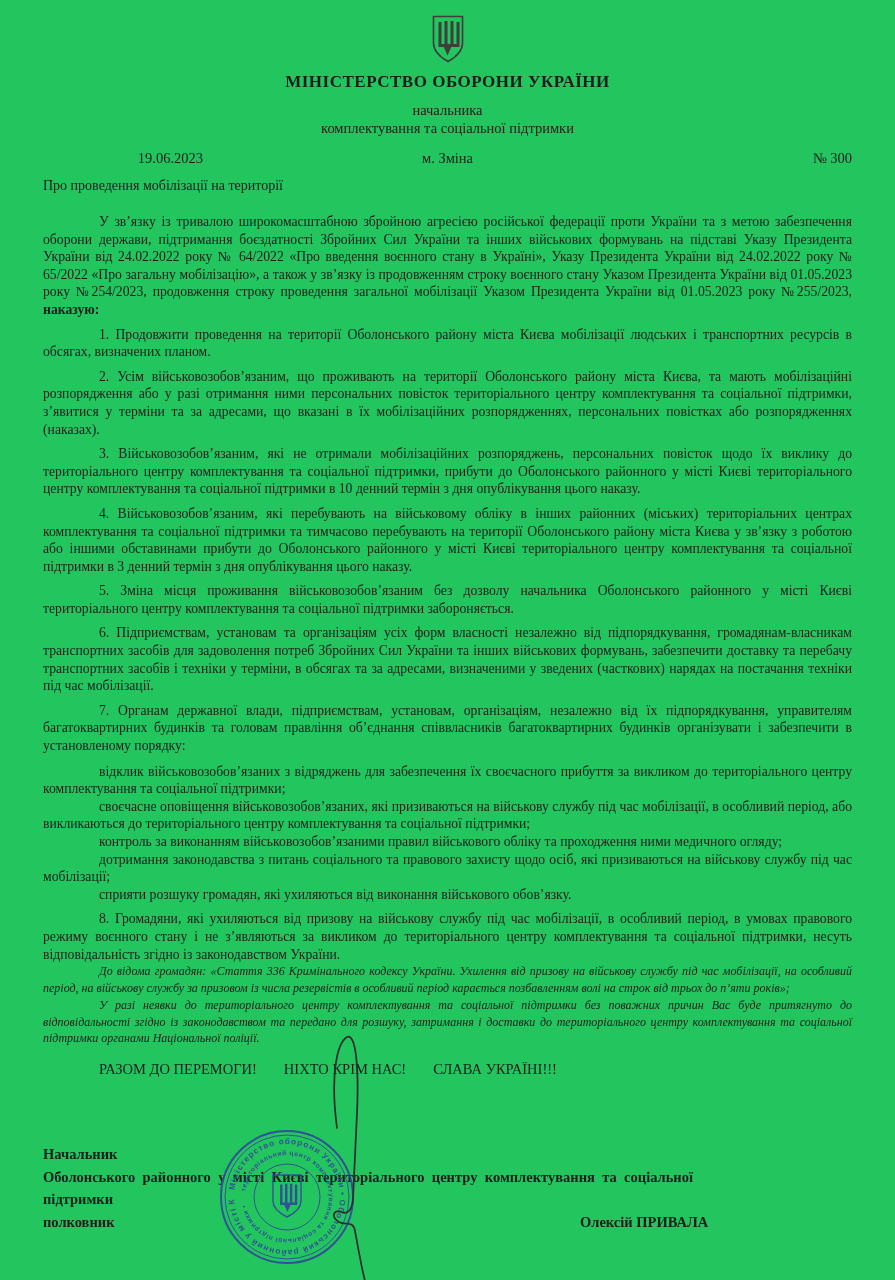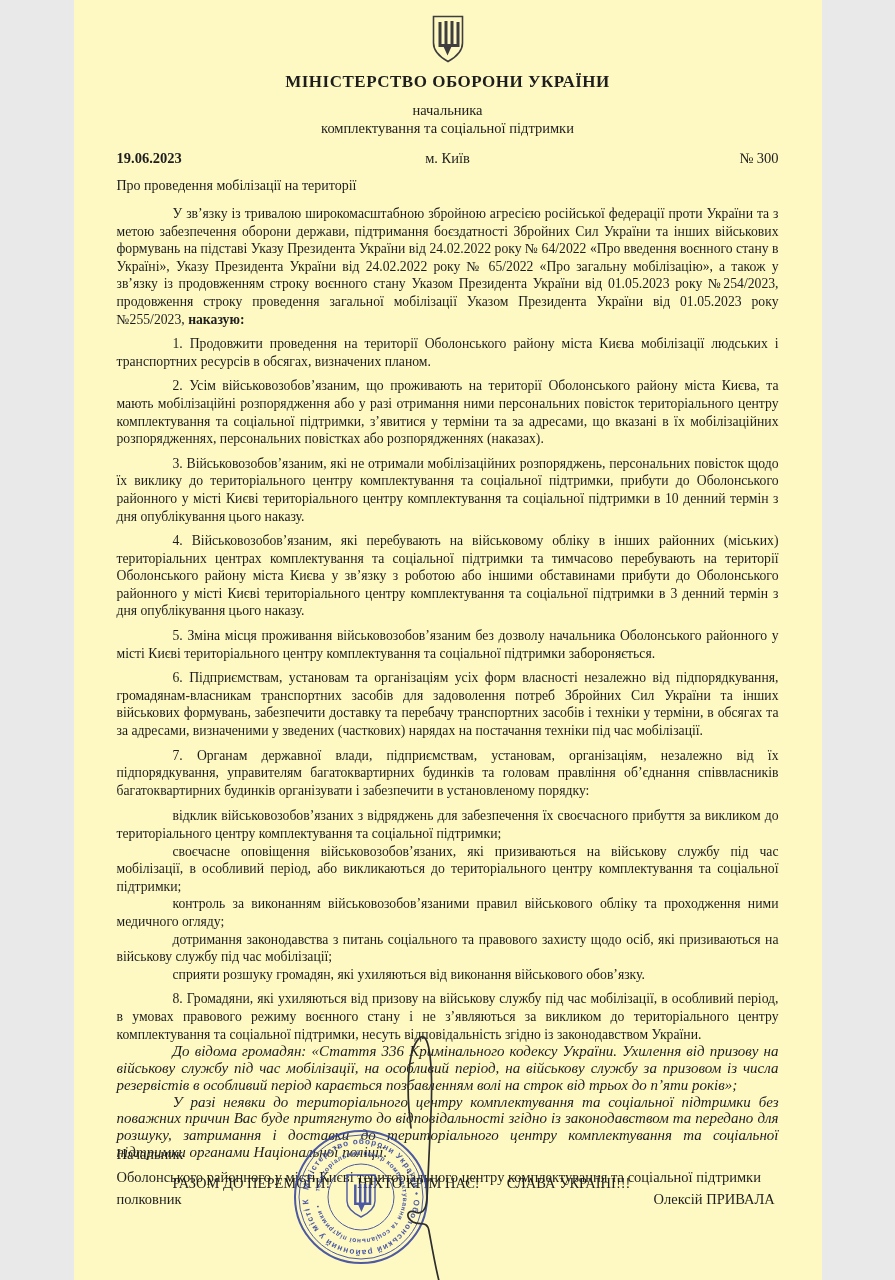--- a/index.html
+++ b/index.html
@@ -1,42 +1,42 @@
 <!DOCTYPE html>
 <html lang="uk" style="--stamp-blue: #35439e; --pen-ink: #2d2d2d; --text: #1d1d1d;"><head>
 <meta charset="utf-8">
 <style>
   html,body{margin:0;padding:0;background:#e9e9e9;}
   .page{
-    position:relative;width:748px;height:1280px;margin:0 auto;
-    background:#fef9c3;overflow:hidden;
+    position:relative;width:895px;height:1280px;margin:0 auto;
+    background:#22c55e;overflow:hidden;
     font-family:"Liberation Serif","DejaVu Serif",serif;
     color:var(--text,#1d1d1d);
   }
   .inner{padding:12px 43px 0 43px;}
   
   .emblem{display:block;margin:2px auto 8px auto;}
   .ministry{text-align:center;font-weight:bold;font-size:17px;letter-spacing:.5px;margin:2px 0 10px;}
   .order-word{text-align:center;font-weight:bold;font-size:17px;letter-spacing:1px;margin:0 0 3px;}
   .hline{text-align:center;font-size:14.5px;line-height:17.5px;margin:0;}
   .meta-row{display:flex;align-items:baseline;font-size:14.5px;margin:13px 0 10px;}
-  .meta-left{width:160px;text-align:left;font-weight:bold;}
+  .meta-left{width:160px;text-align:right;}
   .meta-center{flex:1;text-align:center;}
   .meta-right{width:160px;text-align:right;font-family:Liberation Serif, serif;}
-  .subject{font-size:14px;line-height:18px;margin:6px 0 10px;}
+  .subject{font-size:14px;line-height:18px;margin:6px 0 18px;}
   
   .bodytext{font-size:13.7px;line-height:17.6px;text-align:justify;}
   .para{margin:0 0 7px;text-indent:56px;}
   .para.nogap{margin-bottom:8px;}
   .sub{margin:0;text-indent:56px;}
-  .note{margin:0;text-indent:56px;font-style:italic;font-size:15px;line-height:16.8px;}
+  .note{margin:0;text-indent:56px;font-style:italic;font-size:12px;line-height:16.8px;}
   .slogan{margin:14px 0 0;padding-left:56px;font-weight:bold;font-size:14.5px;}
   .slogan b{margin-right:27px;font-weight:normal;}
   
-  .sig{position:absolute;left:43px;top:1143px;width:720px;font-size:14.5px;line-height:22.5px;}
+  .sig{position:absolute;left:43px;top:1143px;width:720px;font-size:14.5px;line-height:22.5px;font-weight:bold;}
   .sig-org{width:650px;text-align:justify;margin:0;}
   .sig-row{position:relative;margin-top:0;}
   .sig-name{position:absolute;left:537px;top:0;white-space:nowrap;}
   
   .stamp{position:absolute;left:212px;top:1122px;opacity:.88;}
   .stamp .ring{stroke:var(--stamp-blue,#35439e);fill:none;}
   .stamp text{fill:var(--stamp-blue,#35439e);font-family:"Liberation Sans","DejaVu Sans",sans-serif;font-weight:bold;}
   .stamp .solid{fill:var(--stamp-blue,#35439e);}
   .stamp .shield{stroke:var(--stamp-blue,#35439e);fill:none;}
   
@@ -56,21 +56,21 @@
       <path class="shield" d="M2.5 2.5 H31.5 V29 Q31.5 39.5 17 47.5 Q2.5 39.5 2.5 29 Z"></path>
       <path class="solid" d="M8 8 h3 v22 h3 V7 h3 V30 h3 V7 h3 v23 h3 V8 h3 v25 h-21 z M13.2 33 L17 41.5 L20.8 33 z" transform="translate(-0.5,0)"></path>
     </svg>
 
     <div class="ministry">МІНІСТЕРСТВО ОБОРОНИ УКРАЇНИ</div>
     <p class="hline">начальника</p>
     <p class="hline">комплектування та соціальної підтримки</p>
 
     <div class="meta-row">
       <span class="meta-left">19.06.2023</span>
-      <span class="meta-center">м. Київ</span>
+      <span class="meta-center">м. Зміна</span>
       <span class="meta-right">№ 300</span>
     </div>
 
     <div class="subject">
       <div>Про проведення мобілізації на території</div>
     </div>
 
     <div class="bodytext">
       <p class="para"><span>У зв’язку із тривалою широкомасштабною збройною агресією російської федерації проти України та з метою забезпечення оборони держави, підтримання боєздатності Збройних Сил України та інших військових формувань на підставі Указу Президента України від 24.02.2022 року № 64/2022 «Про введення воєнного стану в Україні», Указу Президента України від 24.02.2022 року № 65/2022 «Про загальну мобілізацію»,  а також у зв’язку із продовженням строку воєнного стану Указом Президента України від 01.05.2023 року №254/2023, продовження строку проведення загальної мобілізації Указом Президента України від 01.05.2023 року №255/2023,</span> <b>наказую:</b></p>
 

